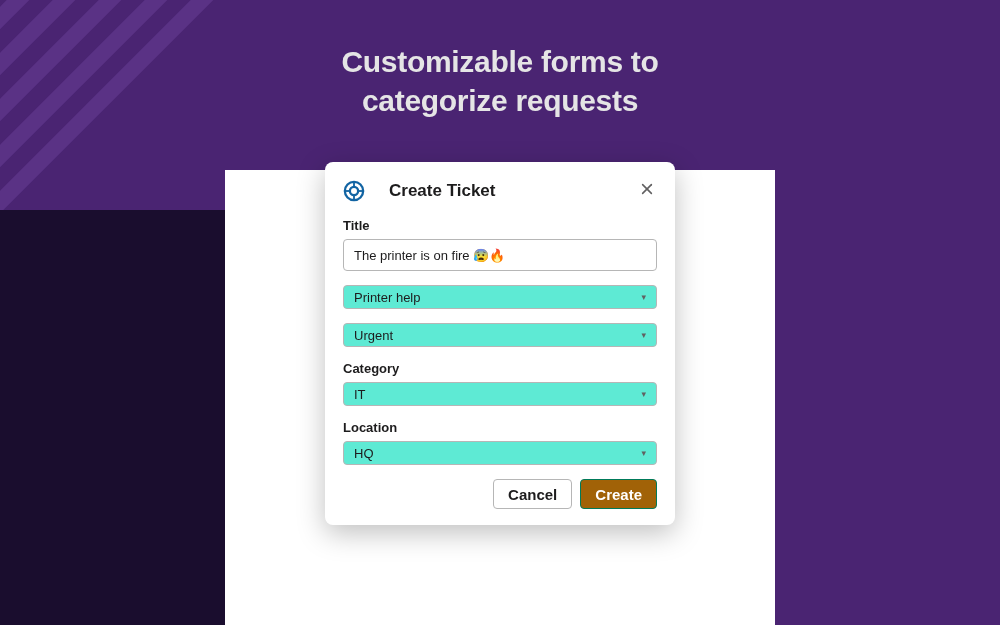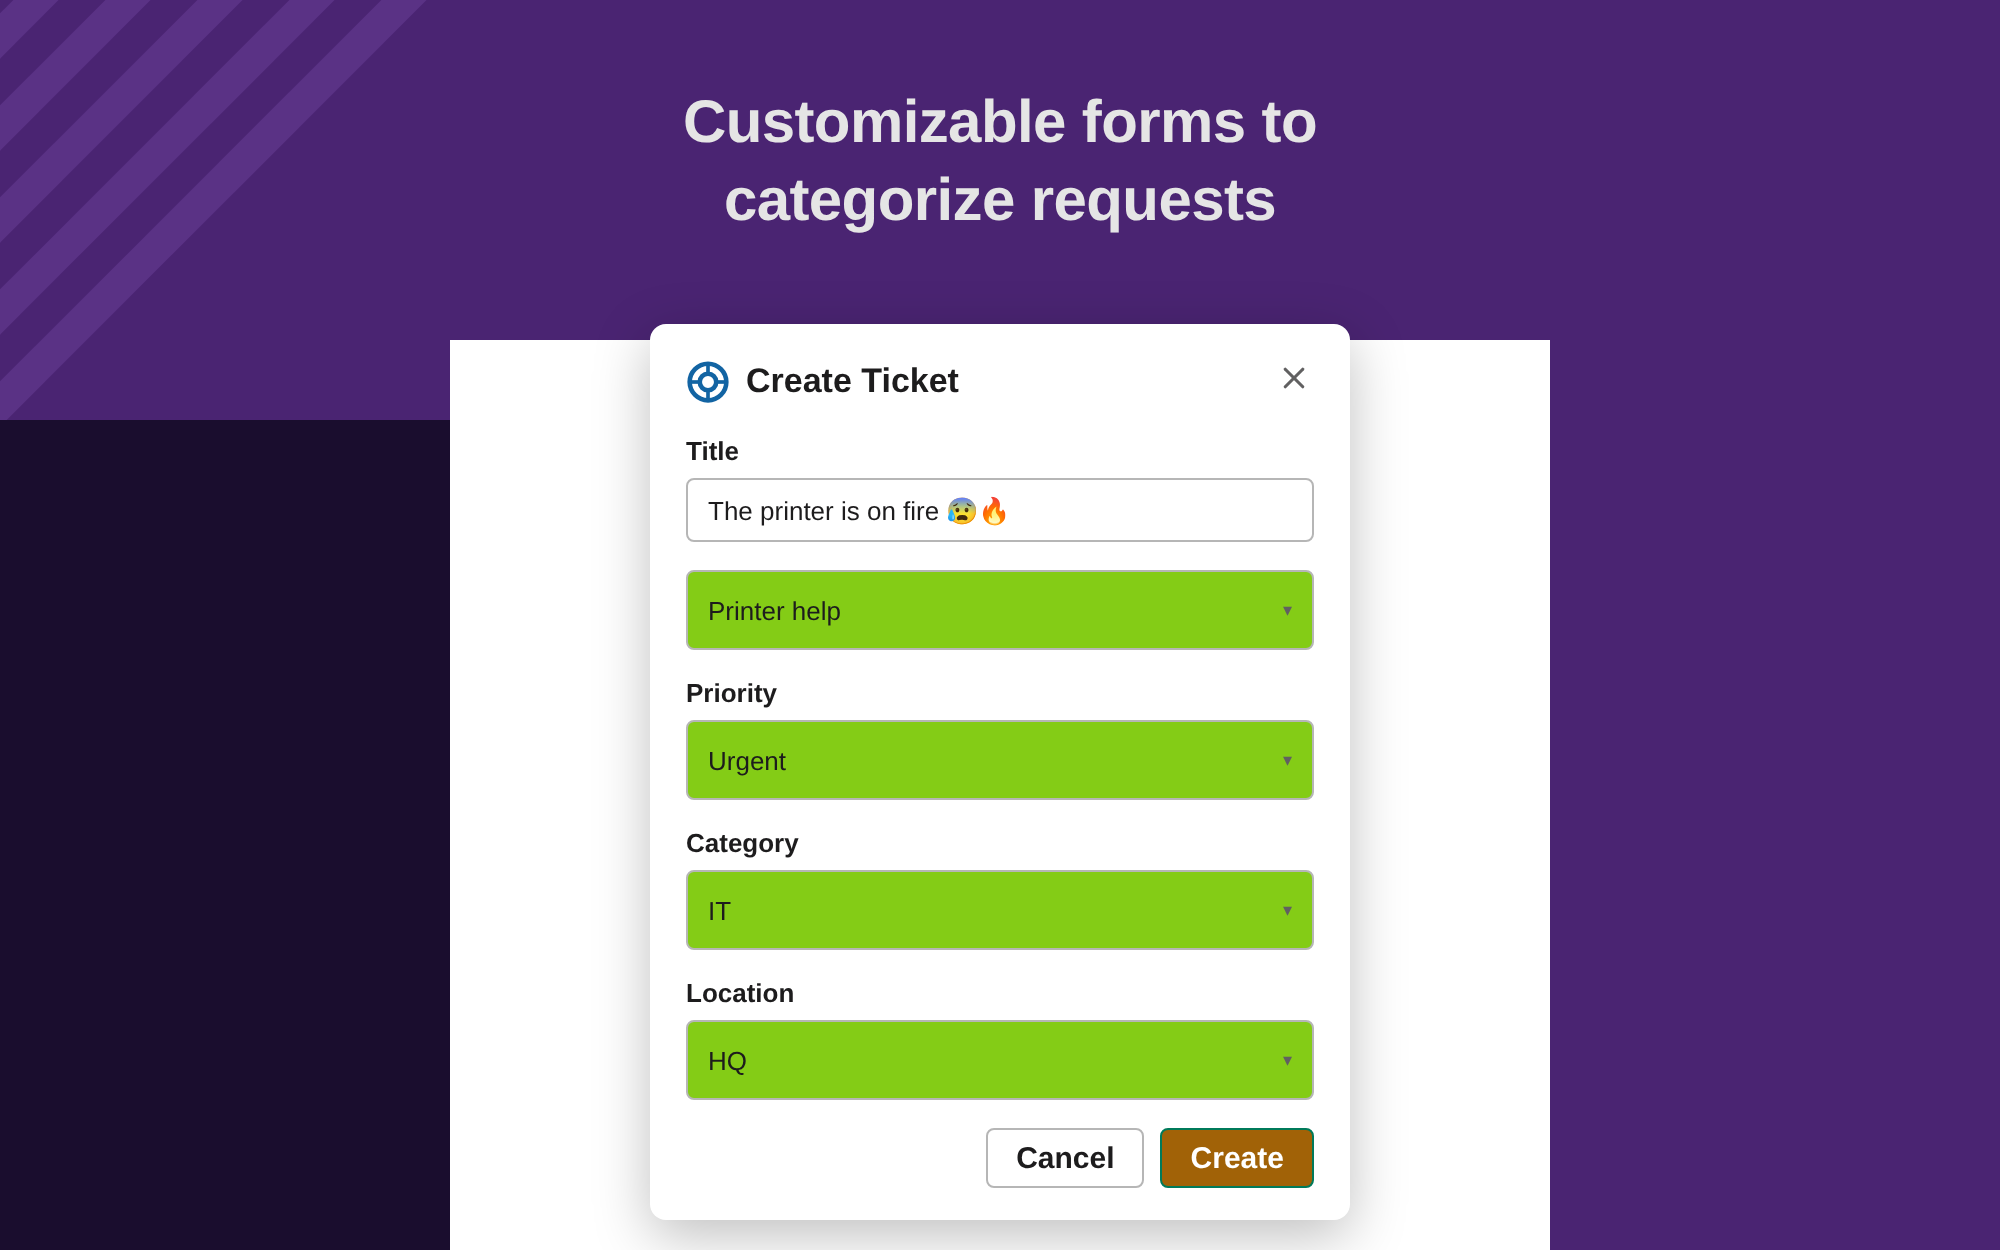--- a/index.html
+++ b/index.html
@@ -78,20 +78,21 @@
     .app-icon {
       width: 22px;
       height: 22px;
       flex-shrink: 0;
     }
     .modal-title {
       font-size: 17px;
       font-weight: 800;
       color: #1d1c1d;
       flex: 1;
+      margin-left: 16px;
     }
     .modal-close {
       width: 20px;
       height: 20px;
       display: flex;
       align-items: center;
       justify-content: center;
       color: #616061;
       font-size: 16px;
       cursor: pointer;
@@ -113,31 +114,31 @@
       height: 32px;
       border: 1px solid #b6b6b6;
       border-radius: 4px;
       padding: 2px 10px;
       font-size: 13px;
       color: #1d1c1d;
       font-family: inherit;
     }
     .form-select {
       width: 100%;
-      height: 40px;
+      height: 24px;
       border: 1px solid #b6b6b6;
       border-radius: 4px;
       padding: 10px 10px;
       font-size: 13px;
       color: #1d1c1d;
       display: flex;
       align-items: center;
       justify-content: space-between;
       cursor: pointer;
-      background: #84cc16;
+      background: #5eead4;
     }
     .chevron {
       font-size: 9px;
       color: #616061;
     }
     .modal-footer {
       display: flex;
       justify-content: flex-end;
       gap: 8px;
       margin-top: 6px;
@@ -208,21 +209,20 @@
   </div>
 
   <div class="form-group">
     <div class="form-select">
       <span>Printer help</span>
       <span class="chevron">▾</span>
     </div>
   </div>
 
   <div class="form-group">
-    <label class="form-label">Priority</label>
     <div class="form-select">
       <span>Urgent</span>
       <span class="chevron">▾</span>
     </div>
   </div>
 
   <div class="form-group">
     <label class="form-label">Category</label>
     <div class="form-select">
       <span>IT</span>

